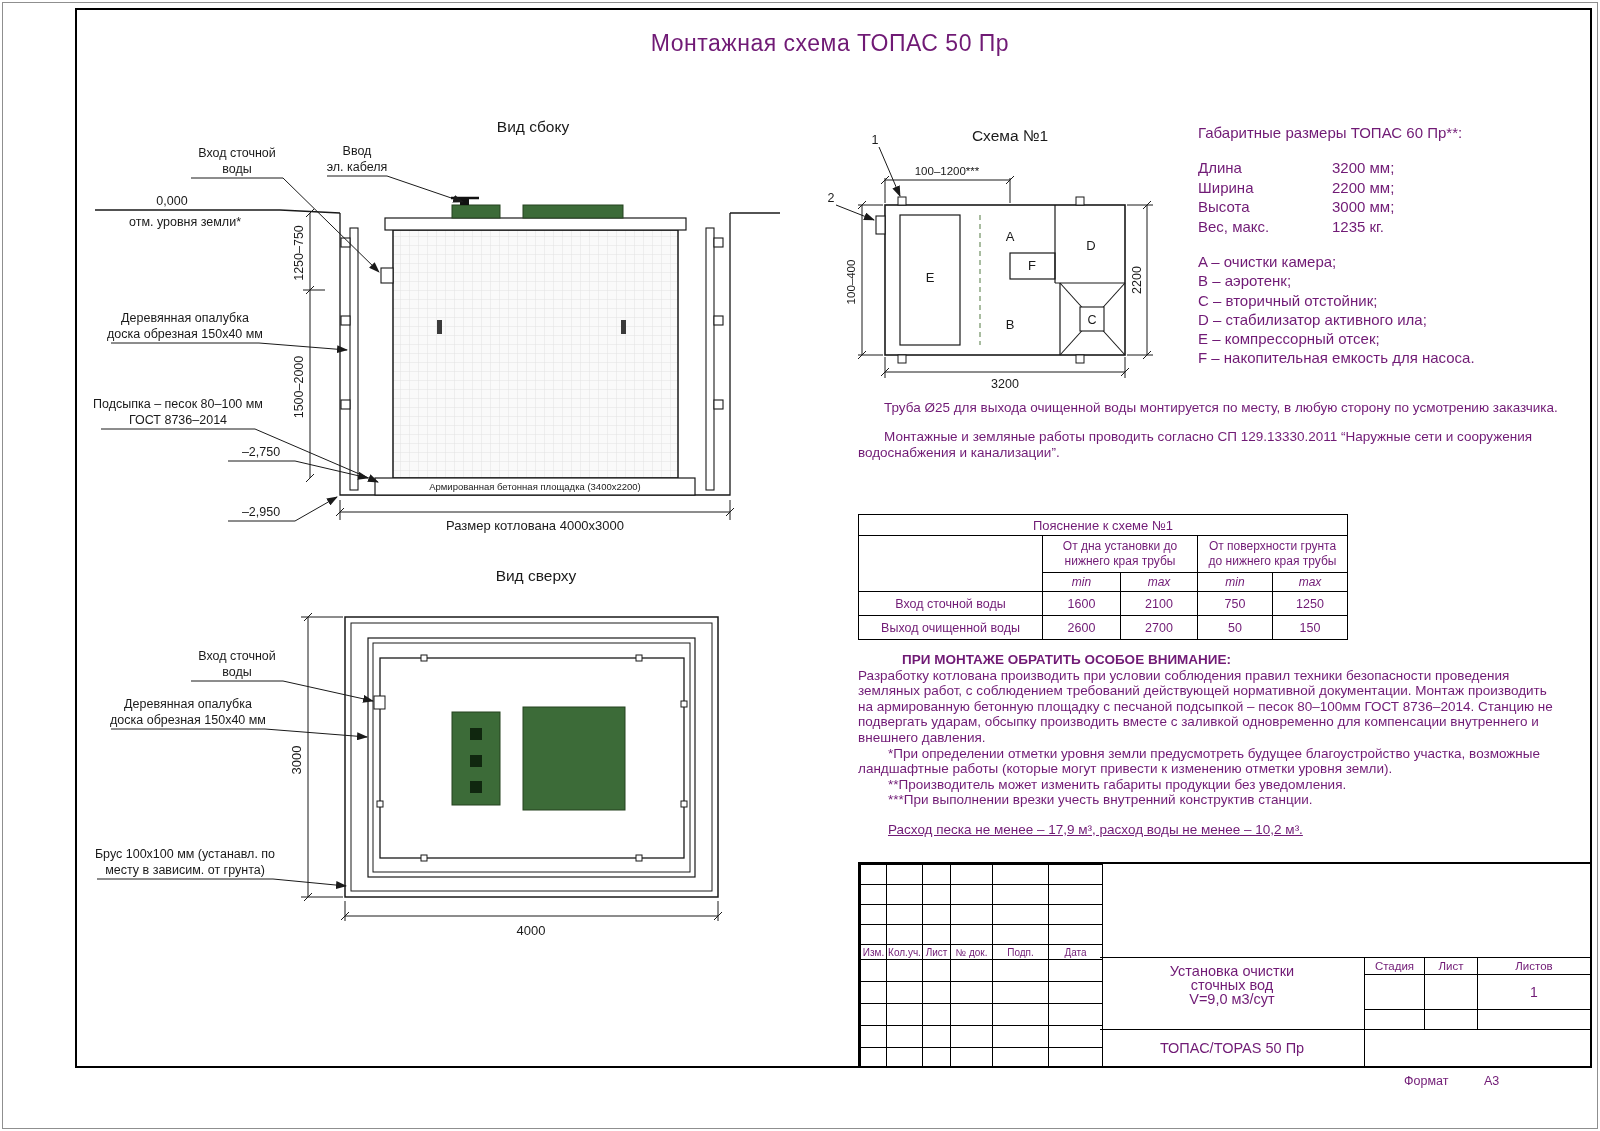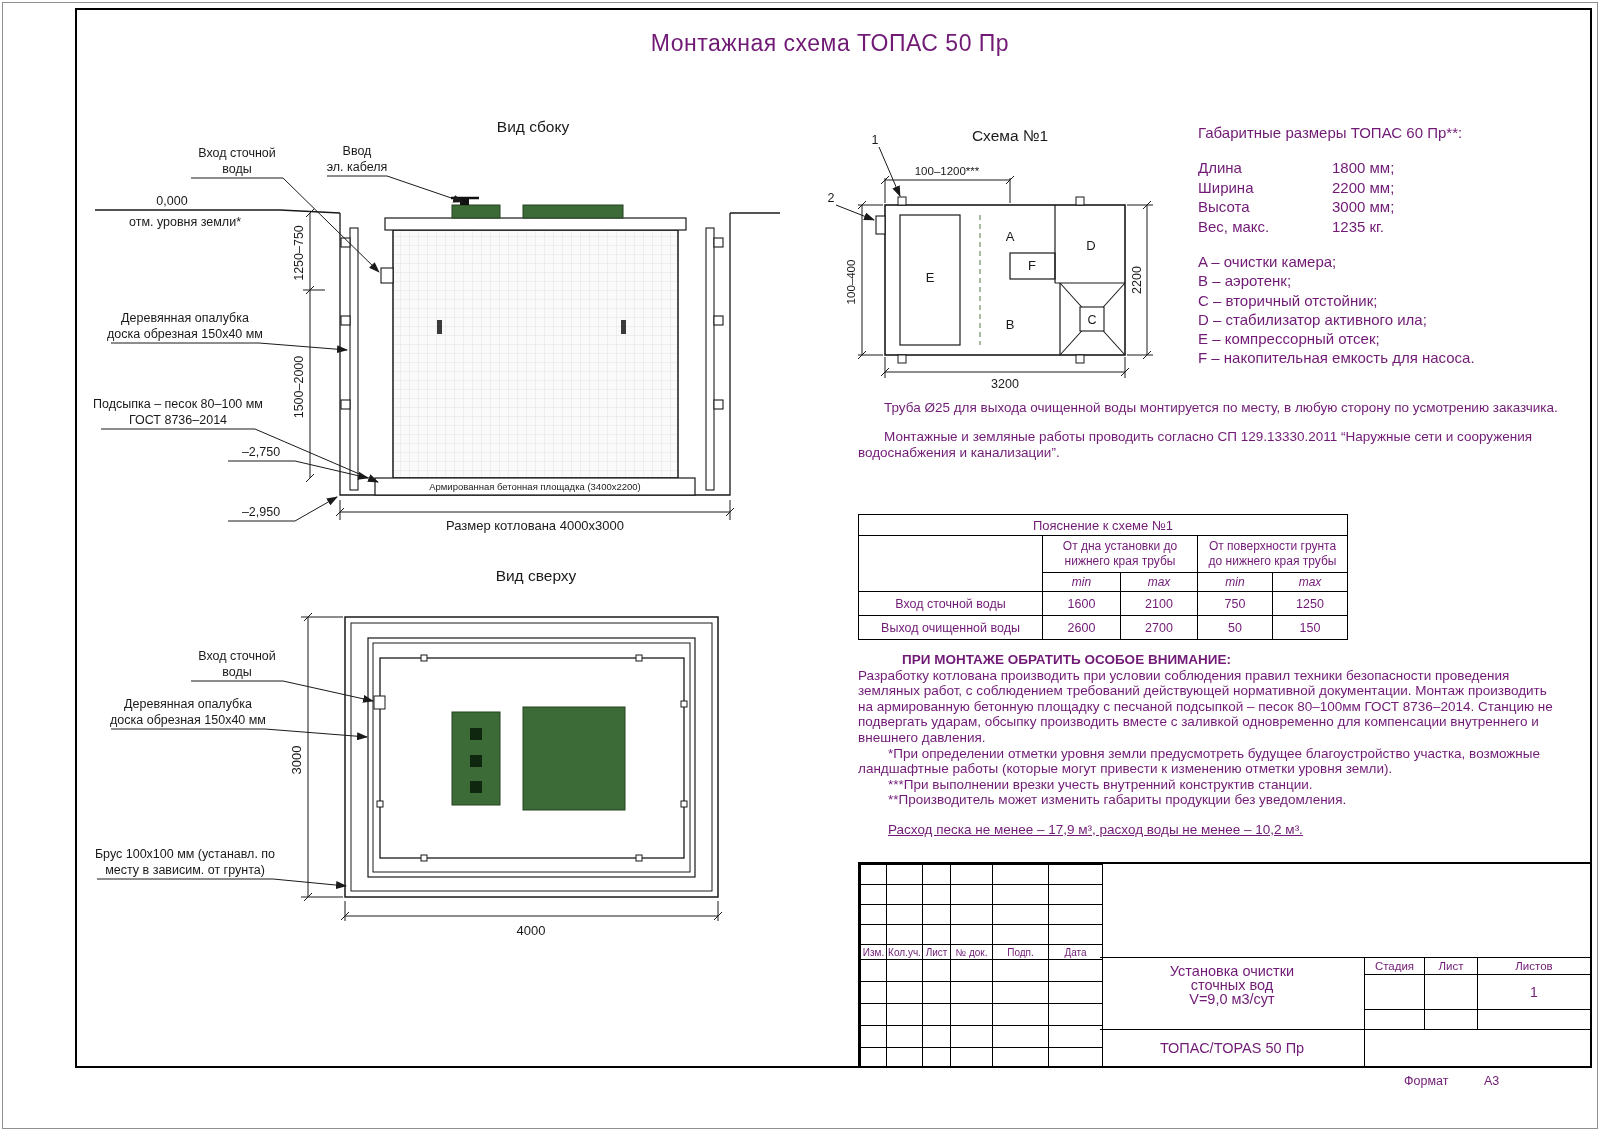--- a/index.html
+++ b/index.html
@@ -329,21 +329,21 @@
     <text class="t13" x="110" y="162" text-anchor="middle">E</text>
     <text class="t13" x="190" y="121" text-anchor="middle">A</text>
     <text class="t13" x="212" y="150" text-anchor="middle">F</text>
     <text class="t13" x="190" y="209" text-anchor="middle">B</text>
     <text class="t13" x="271" y="130" text-anchor="middle">D</text>
     <text class="t12" x="272" y="204" text-anchor="middle">C</text>
   </svg>
 
   <div class="overall-title">Габаритные размеры ТОПАС 60 Пр**:</div>
   <div class="overall-rows">
-    <div><span class="n">Длина</span><span>1800 мм;</span></div>
+    <div><span class="n">Длина</span><span>3200 мм;</span></div>
     <div><span class="n">Ширина</span><span>2200 мм;</span></div>
     <div><span class="n">Высота</span><span>3000 мм;</span></div>
     <div><span class="n">Вес, макс.</span><span>1235 кг.</span></div>
   </div>
   <div class="legend">
     <div>A – очистки камера;</div>
     <div>B – аэротенк;</div>
     <div>C – вторичный отстойник;</div>
     <div>D – стабилизатор активного ила;</div>
     <div>E – компрессорный отсек;</div>
@@ -392,22 +392,22 @@
       <td>50</td>
       <td>150</td>
     </tr>
   </tbody>
     </table>
 
   <div class="attention">
     <p class="att-title">ПРИ МОНТАЖЕ ОБРАТИТЬ ОСОБОЕ ВНИМАНИЕ:</p>
     <p>Разработку котлована производить при условии соблюдения правил техники безопасности проведения земляных работ, с соблюдением требований действующей нормативной документации.  Монтаж производить на армированную бетонную площадку с песчаной подсыпкой – песок 80–100мм ГОСТ 8736–2014. Станцию не подвергать ударам, обсыпку производить вместе с заливкой одновременно для компенсации внутреннего и внешнего давления.</p>
     <p class="note">*При определении отметки уровня земли предусмотреть будущее благоустройство участка, возможные ландшафтные работы (которые могут привести к изменению отметки уровня земли).</p>
+    <p class="note">**Производитель может изменить габариты продукции без уведомления.</p>
     <p class="note">***При выполнении врезки учесть внутренний конструктив станции.</p>
-    <p class="note">**Производитель может изменить габариты продукции без уведомления.</p>
     <p class="cons">Расход песка не менее – 17,9 м³, расход воды не менее – 10,2 м³.</p>
   </div>
 
   <div class="stamp">
     <table class="stamp-grid">
       <colgroup>
           <col style="width:26px">
           <col style="width:36px">
           <col style="width:28px">
           <col style="width:42px">

